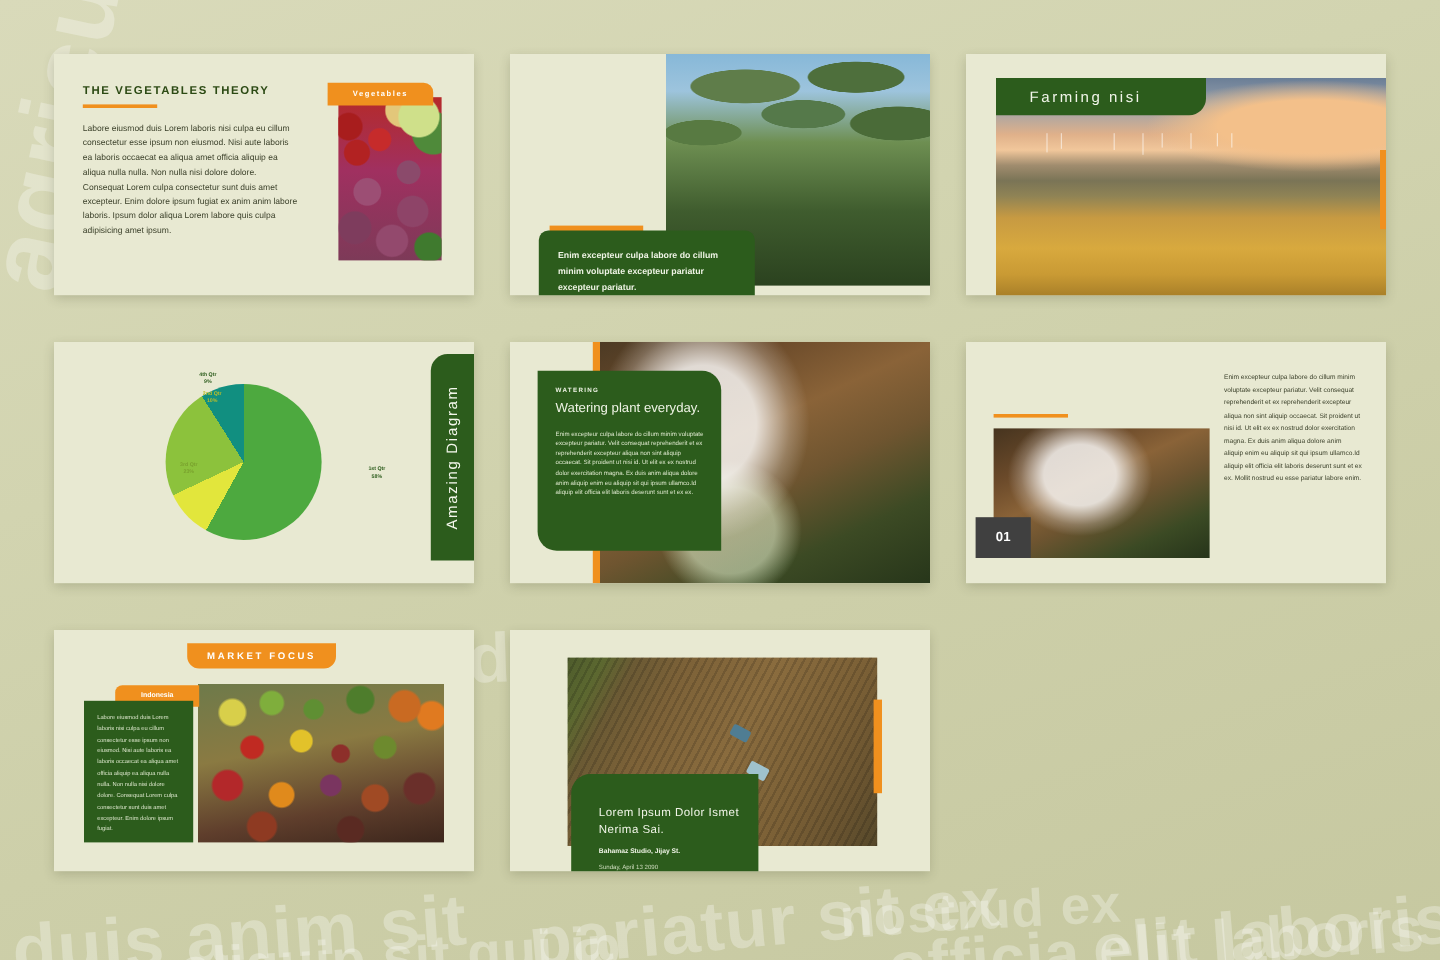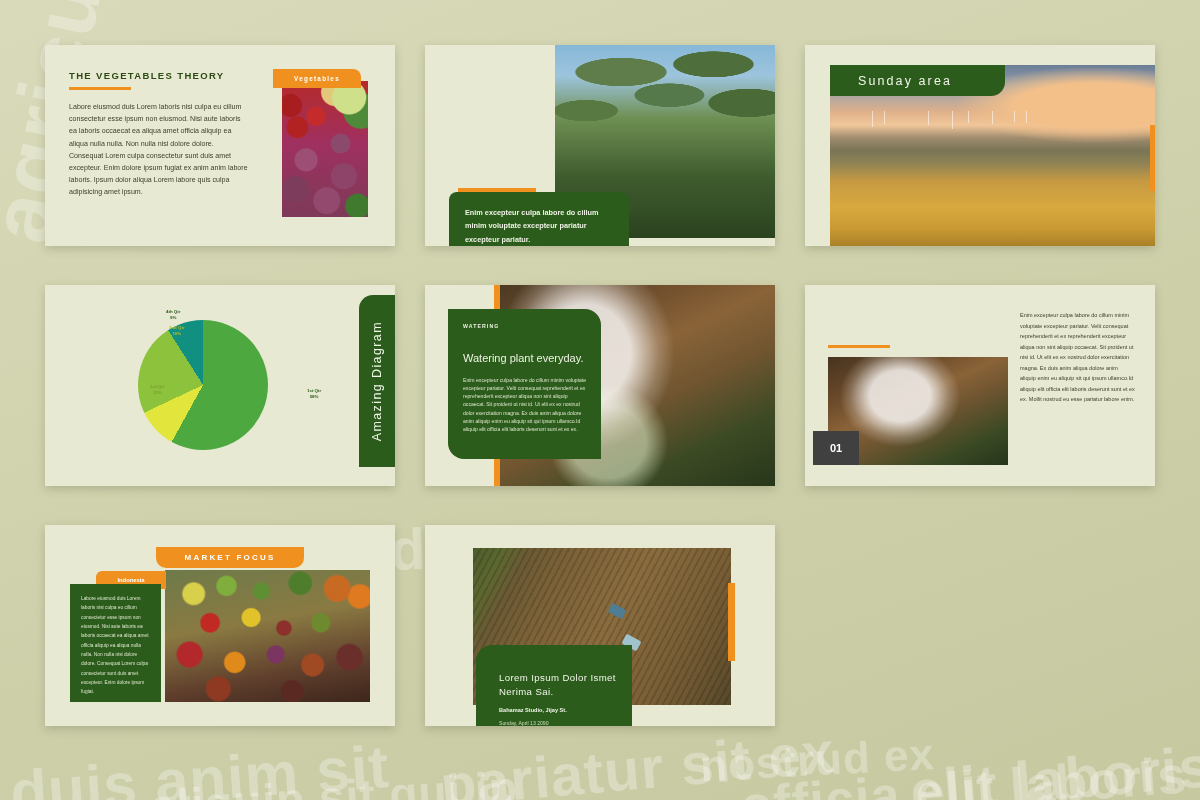--- a/index.html
+++ b/index.html
@@ -201,21 +201,21 @@
   .s6-orange {
     position: absolute; left: 69px; top: 0; width: 6px; height: 201px;
     background: #f0901e;
   }
   .s6-card {
     position: absolute; left: 23px; top: 24px; width: 153px; height: 150px;
     background: #2c5c1c; border-radius: 0 16px 0 16px;
     padding: 14px 14px 0 15px; color: #eef3e4;
   }
   .s6-kicker { font-size: 5.2px; letter-spacing: 1.1px; font-weight: 700; }
-  .s6-h { font-size: 11px; line-height: 1.33; margin-top: 22px; }
+  .s6-h { font-size: 11px; line-height: 1.33; margin-top: 4px; }
   .s6-body { font-size: 5.1px; line-height: 1.62; margin-top: 10px; color: #dbe6cb; }
 
   
   .s7-h {
     position: absolute; left: 23px; top: 23px; width: 190px;
     font-size: 10.4px; font-weight: 700; line-height: 1.32; color: #2c4a14;
   }
   .s7-rule {
     position: absolute; left: 23px; top: 60px; width: 62px; height: 3px;
     background: #f0901e;
@@ -231,21 +231,21 @@
     background: #404040; display: flex; align-items: center; justify-content: center;
     color: #fff; font-size: 11px; font-weight: 700;
   }
   .s7-body {
     position: absolute; left: 215px; top: 25px; width: 115px;
     font-size: 5.5px; line-height: 1.92; color: #3b402a;
   }
 
   
   .s8-tab {
-    position: absolute; left: 111px; top: 22px; width: 148px; height: 21px;
+    position: absolute; left: 111px; top: 11px; width: 124px; height: 21px;
     background: #f0901e; border-radius: 0 0 10px 10px;
     display: flex; align-items: center; justify-content: center;
     color: #fff; font-size: 8px; font-weight: 700; letter-spacing: 2.2px;
   }
   .s8-photo {
     position: absolute; left: 120px; top: 45px; width: 205px; height: 132px;
     background:
       radial-gradient(circle at 14% 18%, #d8cf4a 0 5%, transparent 6%),
       radial-gradient(circle at 30% 12%, #7fae3c 0 5%, transparent 6%),
       radial-gradient(circle at 47% 16%, #5f8f33 0 5%, transparent 6%),
@@ -340,21 +340,21 @@
       <div class="s3-turb" style="left:42px"></div>
       <div class="s3-turb" style="left:54px;height:13px"></div>
       <div class="s3-turb" style="left:98px;height:14px"></div>
       <div class="s3-turb" style="left:122px;height:18px"></div>
       <div class="s3-turb" style="left:138px;height:12px"></div>
       <div class="s3-turb" style="left:162px;height:13px"></div>
       <div class="s3-turb" style="left:184px;height:11px"></div>
       <div class="s3-turb" style="left:196px;height:12px"></div>
     </div>
     <div class="s3-title-bg">
-      <span class="s3-title">Sunday area</span>
+      <span class="s3-title">Farming nisi</span>
     </div>
     <div class="s3-orange"></div>
   </div>
 
   <div class="slide">
     <div class="s4-wrap">
       <div class="pie" id="pie-shape" style="background: conic-gradient(rgb(77, 169, 63) 0deg, rgb(77, 169, 63) 208.8deg, rgb(226, 230, 60) 208.8deg, rgb(226, 230, 60) 244.8deg, rgb(140, 194, 60) 244.8deg, rgb(140, 194, 60) 327.6deg, rgb(17, 143, 128) 327.6deg, rgb(17, 143, 128) 360deg);"></div>
 
       <div class="pie-lbl pl1">
         <div>1st Qtr</div>

